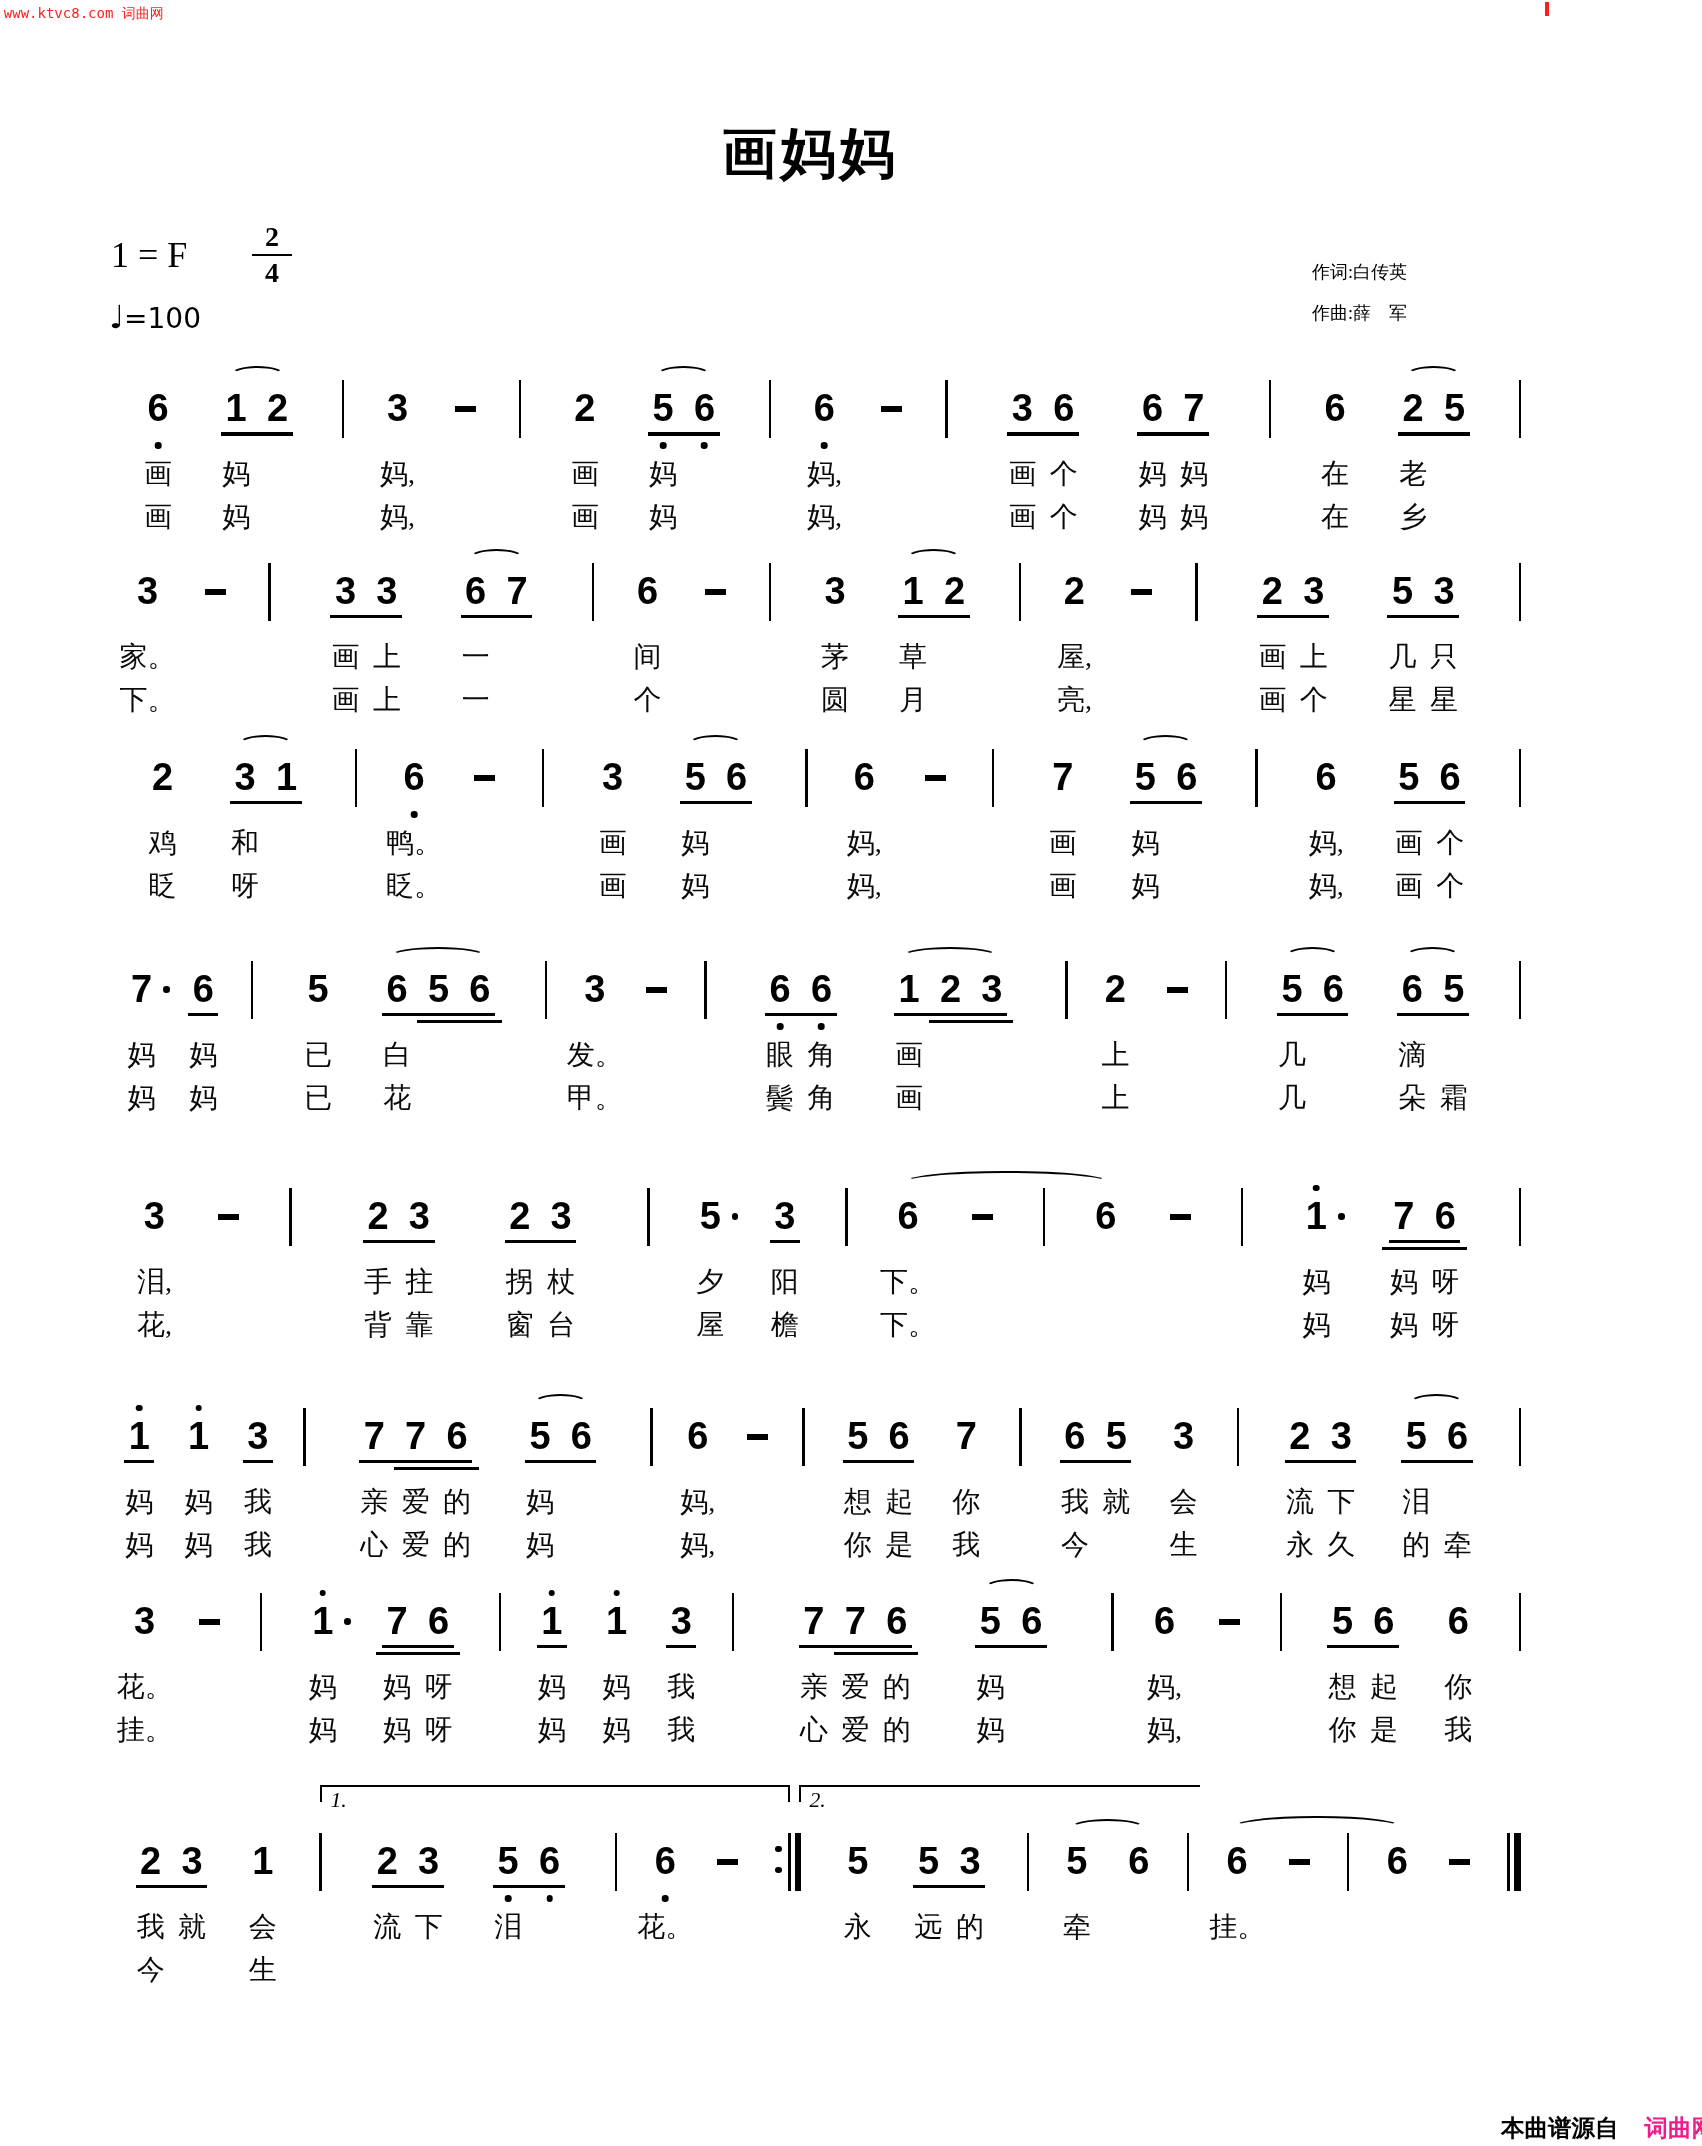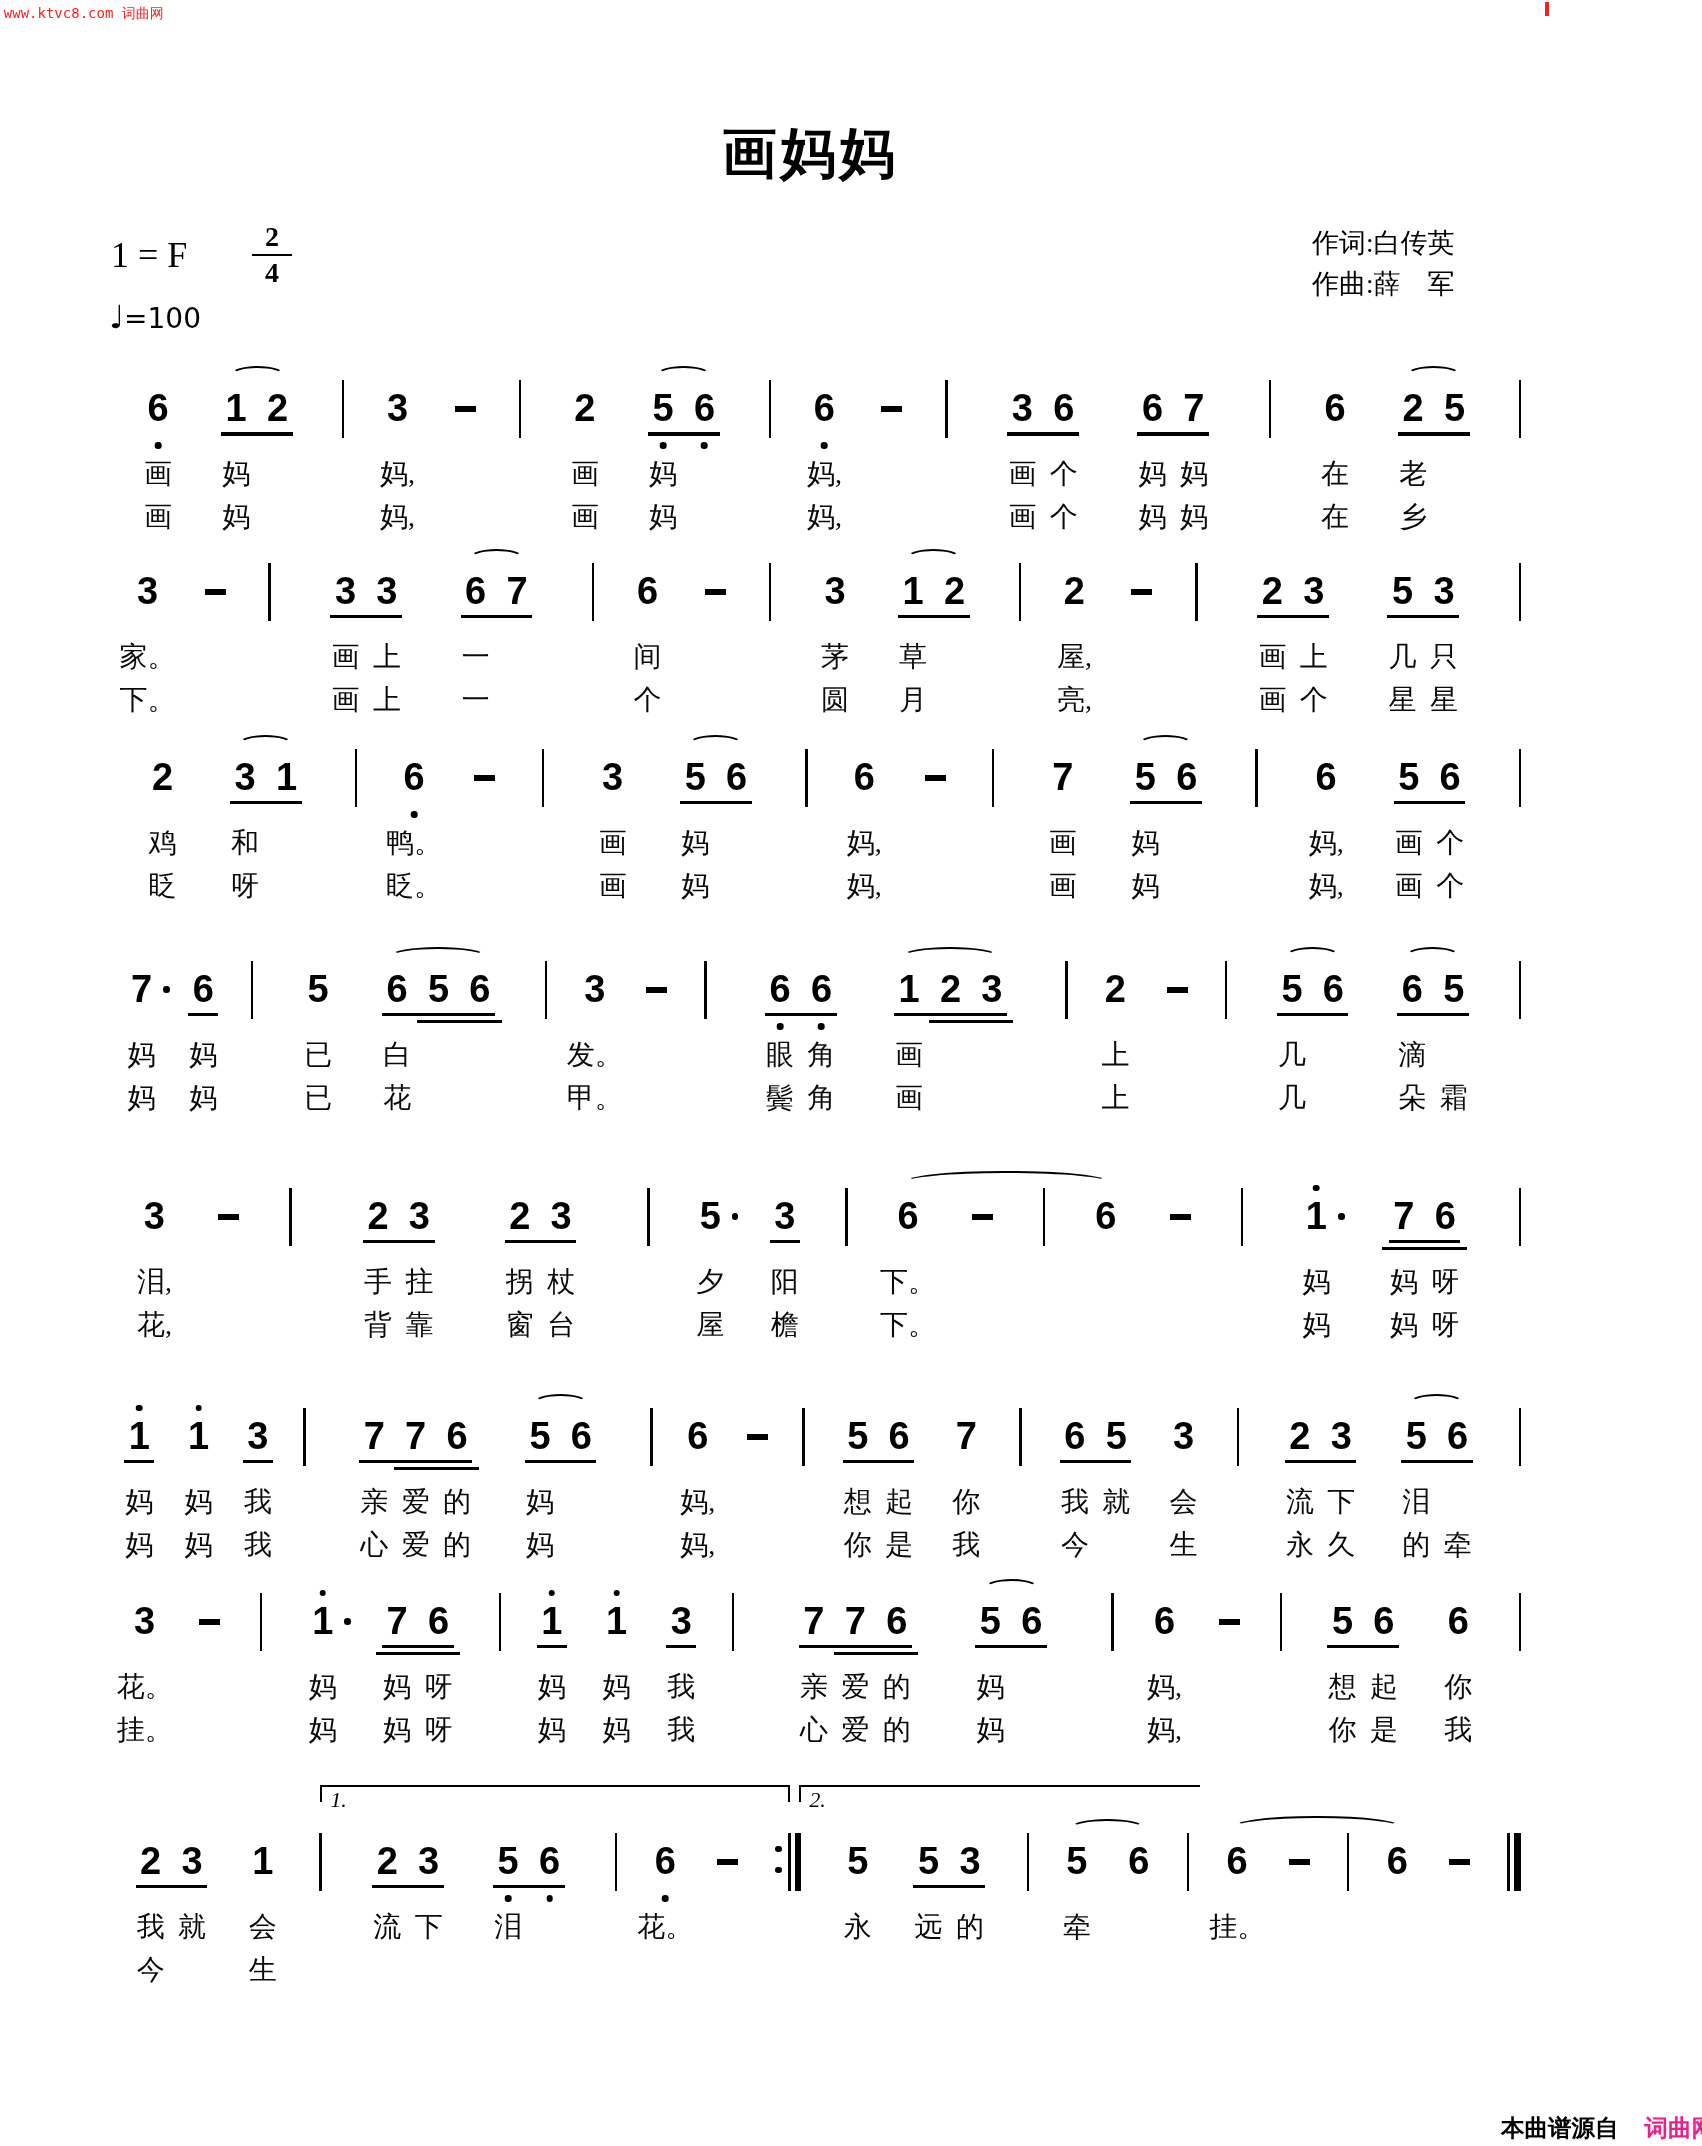--- a/index.html
+++ b/index.html
@@ -19,21 +19,21 @@
   }
   .keyblock{position:absolute;left:111px;top:234px;font-weight:normal;font-size:36px;font-family:"Liberation Serif",serif;}
   .timesig{
     position:absolute;left:252px;top:222px;width:40px;text-align:center;
     font-weight:bold;font-family:"Liberation Serif",serif;font-size:28px;line-height:30px;
   }
   .timesig .num{display:block;border-bottom:2.8px solid #000;padding:0 5.6px 1.9px;}
   .timesig .den{display:block;padding-top:1.9px;}
   .tempo{position:absolute;left:109px;top:298px;font-size:28px;font-family:"DejaVu Sans",sans-serif;}
   .tempo .glyph{font-size:32px;}
-  .credits{position:absolute;left:1312px;top:223px;font-size:27px;line-height:41px;font-family:"Liberation Serif",serif;white-space:nowrap;}
+  .credits{position:absolute;left:1312px;top:252px;font-size:18px;line-height:41px;font-family:"Liberation Serif",serif;white-space:nowrap;}
   
   .score{position:absolute;left:94px;top:377px;width:1427px;height:1733px;}
   .score-line{position:absolute;left:0;right:0;height:160px;display:flex;align-items:flex-start;}
   .measure{display:flex;justify-content:space-evenly;align-items:flex-start;position:relative;padding:0 3.8px;min-width:0;}
   .group{position:relative;display:flex;gap:9.4px;padding:0 1.9px;}
   .group.u1::after{content:"";position:absolute;left:2.8px;right:2.8px;top:45px;height:3.3px;background:#000;}
   .ncol{position:relative;width:32px;height:143px;text-align:center;}
   .ncol.u2::after{content:"";position:absolute;left:-5.6px;right:-5.6px;top:52px;height:2.8px;background:#000;}
   .nd{display:block;font-family:"Liberation Sans",sans-serif;font-weight:bold;font-size:38px;line-height:43px;}
   .nd.dash{width:21px;height:5.6px;background:#000;margin:19px auto 0;font-size:0;}

